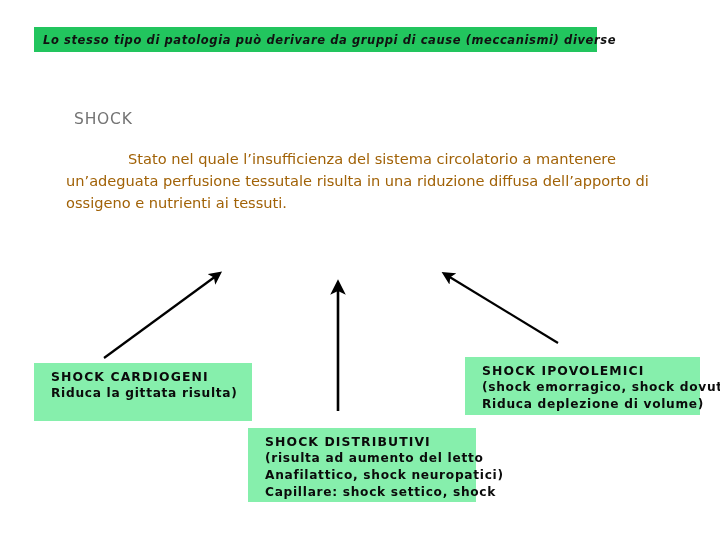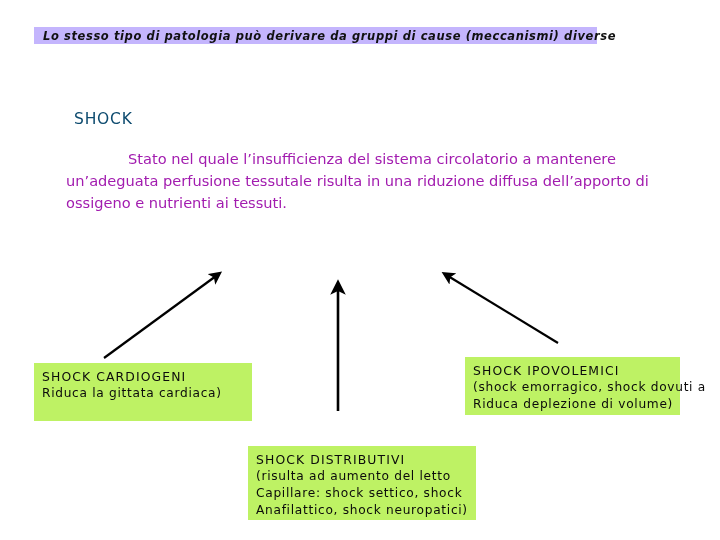--- a/index.html
+++ b/index.html
@@ -24,22 +24,22 @@
     height: 540px;
     background: #ffffff;
   }
 
   
   .title-banner {
     position: absolute;
     left: 34px;
     top: 27px;
     width: 563px;
-    height: 17px;
-    background: #c4b5fd;
+    height: 25px;
+    background: #22c55e;
     display: flex;
     align-items: center;
     padding-left: 9px;
     box-sizing: border-box;
   }
   .title-text {
     font-family: "DejaVu Sans", sans-serif;
     font-style: italic;
     font-weight: bold;
     font-size: 11.5px;
@@ -49,47 +49,47 @@
   }
 
   
   .shock-heading {
     position: absolute;
     left: 74px;
     top: 110px;
     font-family: "DejaVu Sans", sans-serif;
     font-size: 15.5px;
     letter-spacing: 0.8px;
-    color: #0c4a6e;
+    color: #737373;
   }
 
   
   .definition {
     position: absolute;
     left: 66px;
     top: 148px;
     width: 600px;
     font-family: "DejaVu Sans", sans-serif;
     font-size: 14.6px;
     line-height: 22px;
-    color: #a21caf;
+    color: #a16207;
   }
   .definition .indent {
     display: inline-block;
     width: 62px;
   }
 
   
   .cat-box {
     position: absolute;
-    background: #bef264;
+    background: #86efac;
     box-sizing: border-box;
-    padding: 5px 0 0 8px;
+    padding: 5px 0 0 17px;
     font-family: "DejaVu Sans", sans-serif;
-    font-weight: normal;
+    font-weight: bold;
     color: #0b0b0b;
   }
   .cat-box .cat-title {
     font-size: 12.4px;
     letter-spacing: 1.1px;
     line-height: 17px;
     white-space: nowrap;
   }
   .cat-box .cat-line {
     font-size: 12.2px;
@@ -100,26 +100,26 @@
 
   #box-cardiogeni {
     left: 34px;
     top: 363px;
     width: 218px;
     height: 58px;
   }
   #box-ipovolemici {
     left: 465px;
     top: 357px;
-    width: 215px;
+    width: 235px;
     height: 58px;
   }
   #box-distributivi {
     left: 248px;
-    top: 446px;
+    top: 428px;
     width: 228px;
     height: 74px;
   }
 
   
   .arrows {
     position: absolute;
     left: 0;
     top: 0;
     width: 720px;
@@ -150,29 +150,29 @@
         <path d="M0,0 L6,3 L0,6 L1.4,3 Z" fill="#000000"></path>
       </marker>
     </defs>
     <line x1="104" y1="358" x2="216" y2="276" stroke="#000000" stroke-width="2.2" marker-end="url(#head)"></line>
     <line x1="338" y1="411" x2="338" y2="288" stroke="#000000" stroke-width="2.6" marker-end="url(#head)"></line>
     <line x1="558" y1="343" x2="448" y2="276" stroke="#000000" stroke-width="2.2" marker-end="url(#head)"></line>
   </svg>
 
   <div class="cat-box" id="box-cardiogeni">
     <div class="cat-title">SHOCK CARDIOGENI</div>
-    <div class="cat-line">Riduca la gittata cardiaca)</div>
+    <div class="cat-line">Riduca la gittata risulta)</div>
   </div>
 
   <div class="cat-box" id="box-ipovolemici">
     <div class="cat-title">SHOCK IPOVOLEMICI</div>
     <div class="cat-line">(shock emorragico, shock dovuti a</div>
     <div class="cat-line">Riduca deplezione di volume)</div>
   </div>
 
   <div class="cat-box" id="box-distributivi">
     <div class="cat-title">SHOCK DISTRIBUTIVI</div>
     <div class="cat-line">(risulta ad aumento del letto</div>
+    <div class="cat-line">Anafilattico, shock neuropatici)</div>
     <div class="cat-line">Capillare: shock settico, shock</div>
-    <div class="cat-line">Anafilattico, shock neuropatici)</div>
   </div>
 
 </div>
 
 </body></html>

